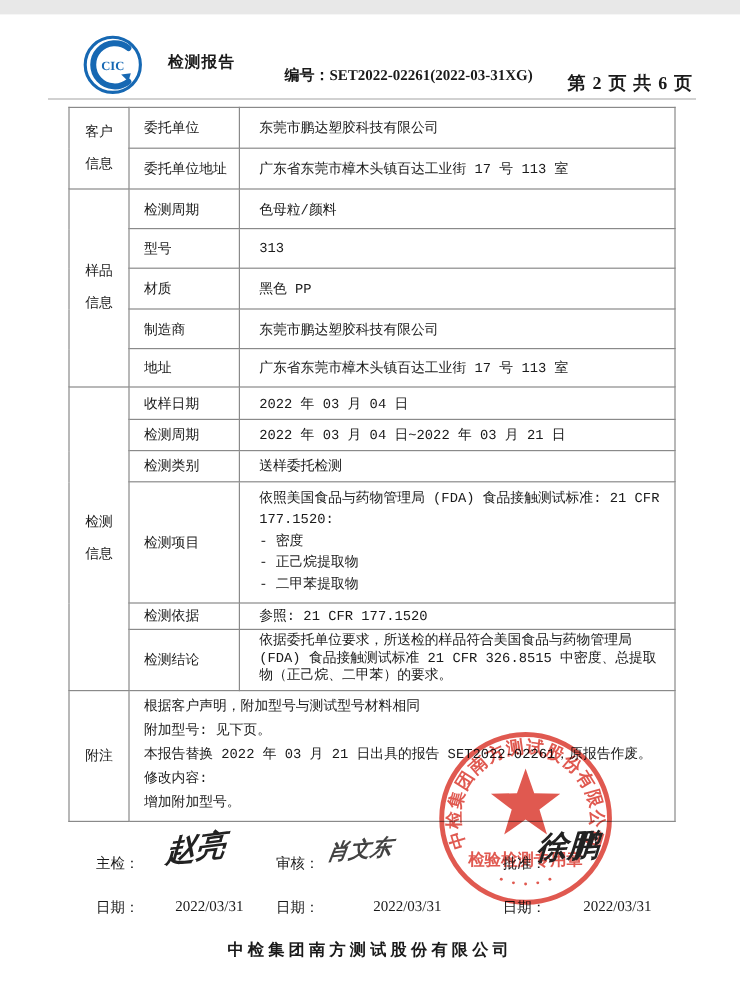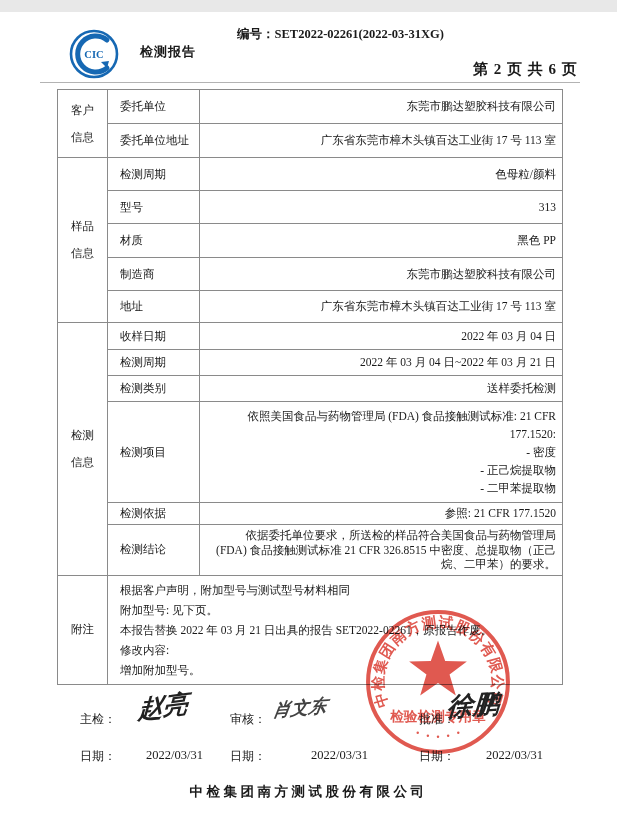--- a/index.html
+++ b/index.html
@@ -3,32 +3,32 @@
 <meta charset="utf-8">
 <style>
   * { margin:0; padding:0; box-sizing:border-box; }
   body { background:#e8e8e8; font-family:"Liberation Serif", serif; }
   .page { position:relative; width:617px; height:840px; background:#ffffff; margin:12px auto;
           overflow:hidden; color:#1a1a1a; }
 
   
   .logo { position:absolute; left:66px; top:15px; }
   .hdr-title { position:absolute; left:140px; top:31px; font-size:13px; font-weight:bold; letter-spacing:1px; }
-  .hdr-no { position:absolute; left:237px; top:14px; font-size:12.5px; font-weight:bold; }
+  .hdr-no { position:absolute; left:237px; top:43px; font-size:12.5px; font-weight:bold; }
   .hdr-page { position:absolute; left:473px; top:48px; font-size:15px; font-weight:bold; letter-spacing:1px; }
   .hdr-rule { position:absolute; left:40px; top:70px; width:540px; height:1px; background:#b3b3b3; }
 
   
   table.report { position:absolute; left:57px; top:77px; width:506px; border-collapse:collapse;
-                 table-layout:fixed; }
+                 table-layout:fixed;font-family:Liberation Mono, monospace; }
   table.report td { border:1px solid #8a8a8a; font-size:11.5px; vertical-align:middle; color:#1a1a1a; }
   td.sec { width:50px; text-align:center; }
   td.sec .vlbl { width:26px; margin:0 auto; line-height:27px; }
   td.lbl { width:92px; padding-left:12px; }
-  td.val { padding-left:16px; padding-right:6px;text-align:right; }
+  td.val { padding-left:16px; padding-right:6px; }
   .cell-lines { padding:5px 6px 5px 0; }
   .cell-lines div { line-height:18px; }
   .concl { line-height:14.6px; padding:3px 4px 3px 0; }
   .notes-cell { padding:4px 8px 4px 12px; }
   .notes-cell div { line-height:20px; }
 
   
   .stamp { position:absolute; left:362px; top:594px; width:152px; height:152px;
            opacity:0.88; mix-blend-mode:multiply; z-index:3; }
 

